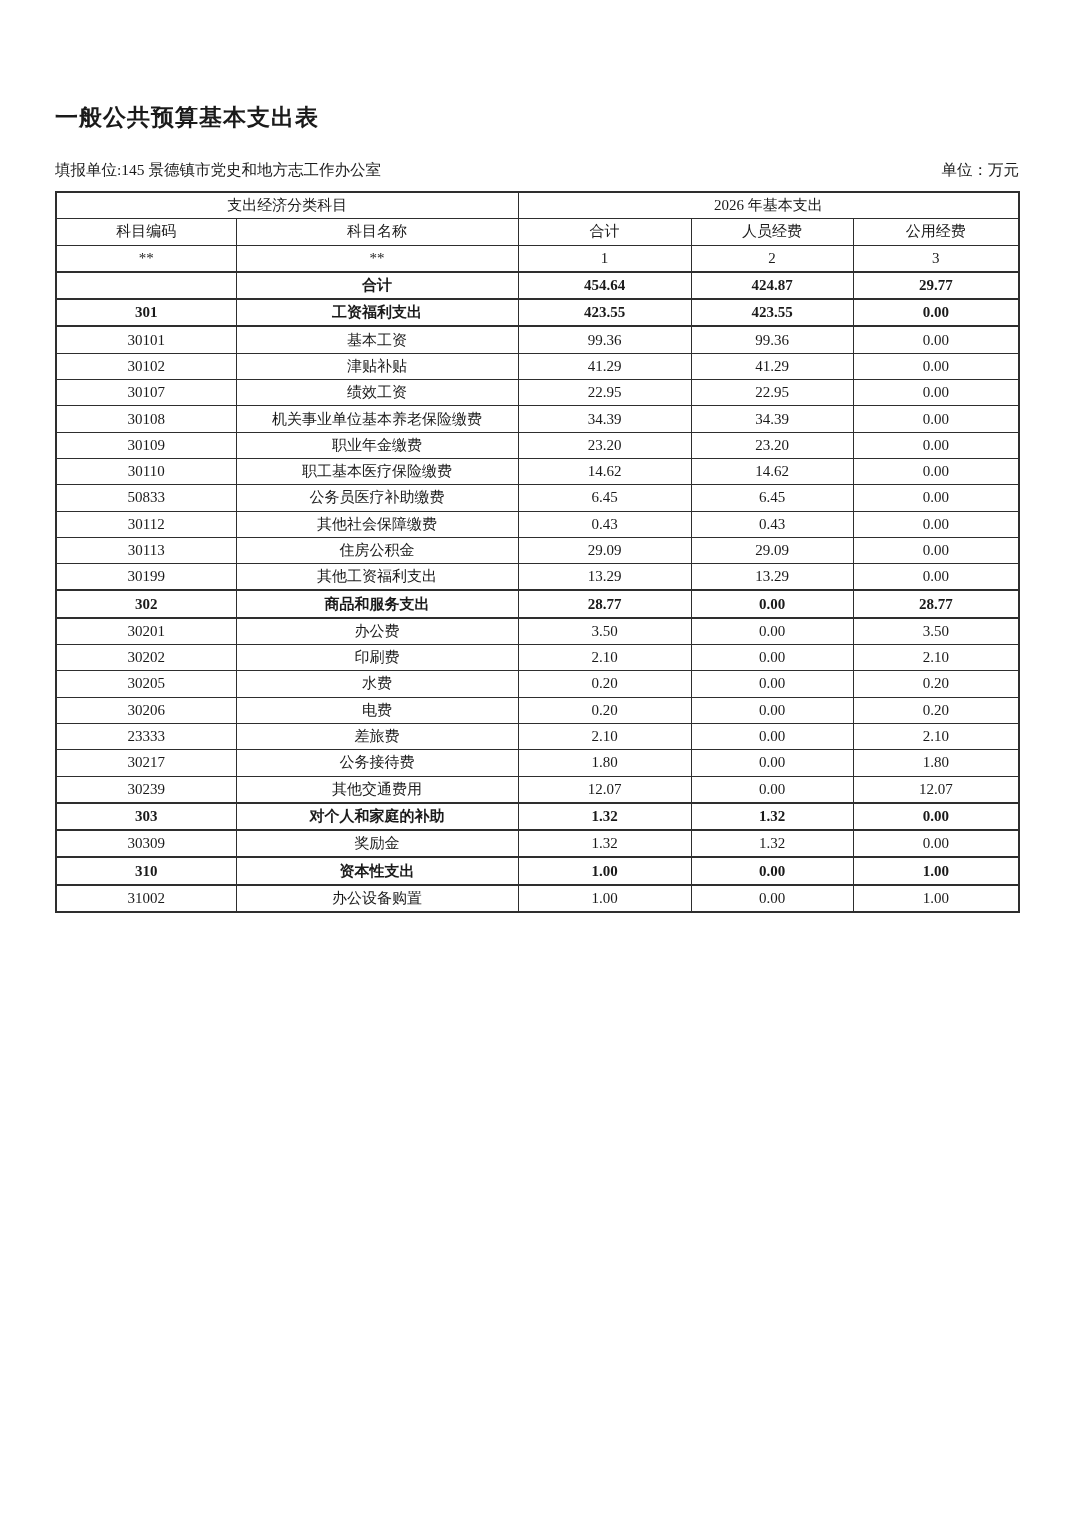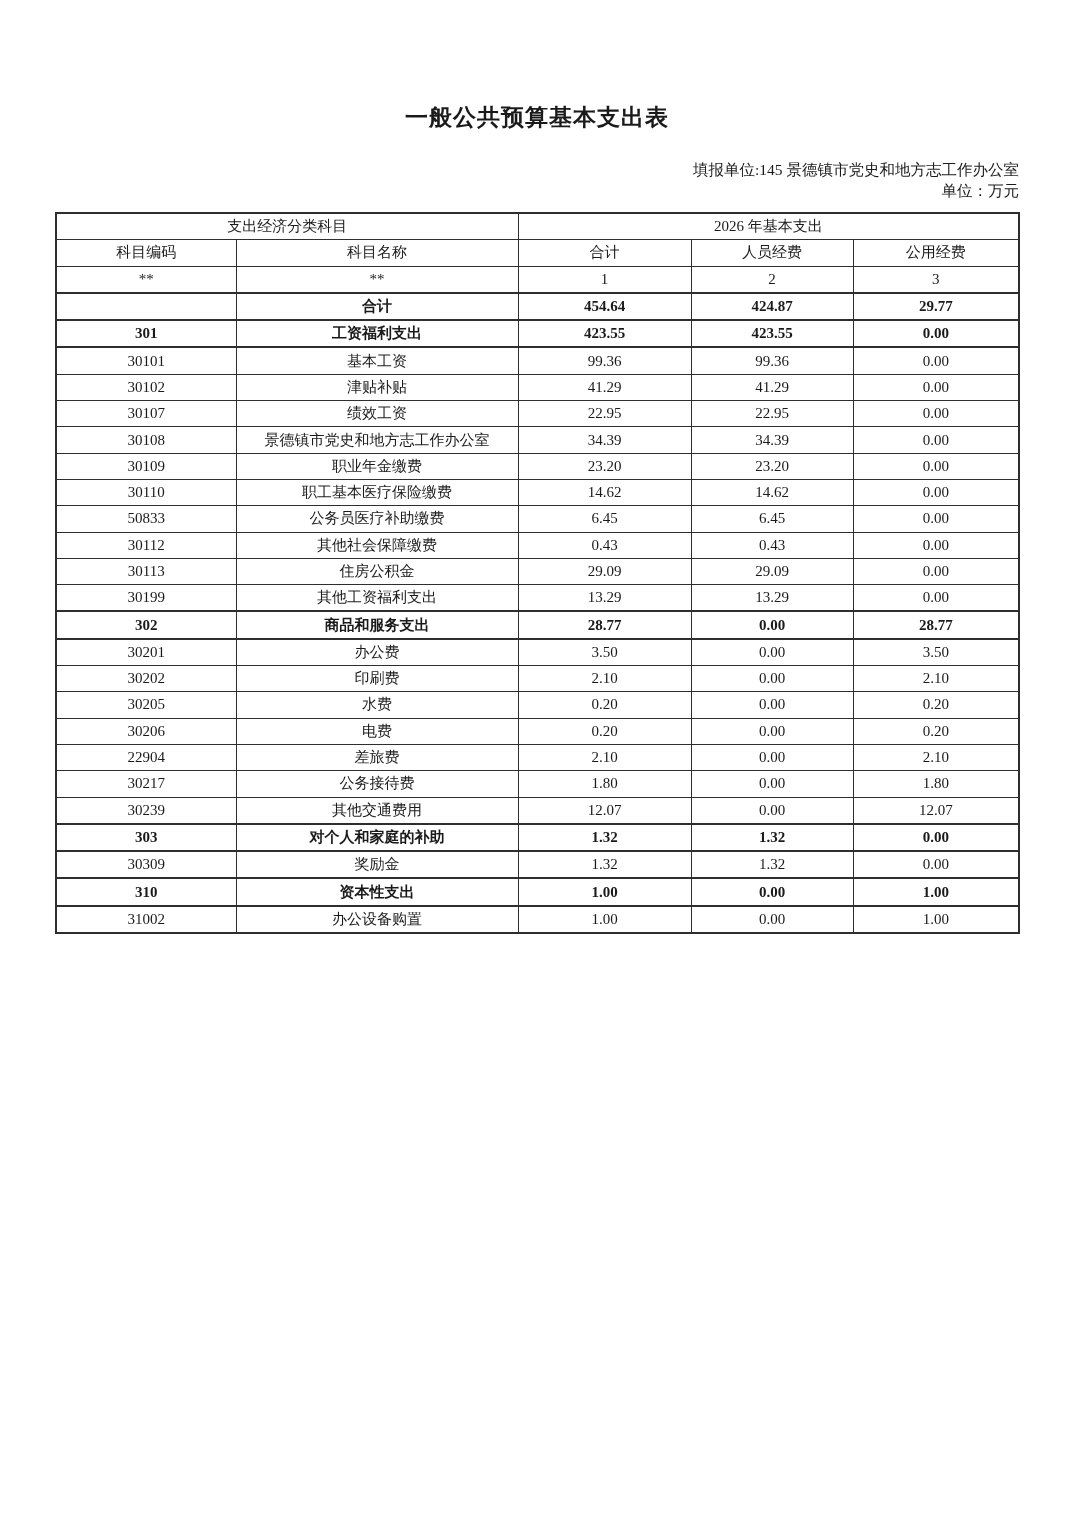--- a/index.html
+++ b/index.html
@@ -12,35 +12,34 @@
     width: 1074px;
     height: 1520px;
     background: #ffffff;
     color: #1a1a1a;
     font-family: "Liberation Serif", "DejaVu Serif", serif;
     overflow: hidden;
     box-sizing: border-box;
     padding: 104px 55px 0 55px;
   }
   .doc-title {
-    text-align: center;
+    text-align: left;
     font-size: 23px;
     font-weight: bold;
     line-height: 28px;
     letter-spacing: 1px;
     margin: 0;
   }
   .meta-line {
     display: flex;
     justify-content: space-between;
     align-items: flex-end;
     margin-top: 27px;
     font-size: 15.5px;
     line-height: 21px;
-    flex-direction: column;
   }
   table.budget {
     margin-top: 11px;
     border-collapse: collapse;
     table-layout: fixed;
     width: 963px;
     font-size: 15px;
     padding-left: 23px;
   }
   table.budget th, table.budget td {
@@ -138,21 +137,21 @@
         </tr>
         <tr>
           <td>30107</td>
           <td>绩效工资</td>
           <td>22.95</td>
           <td>22.95</td>
           <td>0.00</td>
         </tr>
         <tr>
           <td>30108</td>
-          <td>景德镇市党史和地方志工作办公室</td>
+          <td>机关事业单位基本养老保险缴费</td>
           <td>34.39</td>
           <td>34.39</td>
           <td>0.00</td>
         </tr>
         <tr>
           <td>30109</td>
           <td>职业年金缴费</td>
           <td>23.20</td>
           <td>23.20</td>
           <td>0.00</td>
@@ -221,21 +220,21 @@
           <td>0.20</td>
         </tr>
         <tr>
           <td>30206</td>
           <td>电费</td>
           <td>0.20</td>
           <td>0.00</td>
           <td>0.20</td>
         </tr>
         <tr>
-          <td>22904</td>
+          <td>23333</td>
           <td>差旅费</td>
           <td>2.10</td>
           <td>0.00</td>
           <td>2.10</td>
         </tr>
         <tr>
           <td>30217</td>
           <td>公务接待费</td>
           <td>1.80</td>
           <td>0.00</td>

